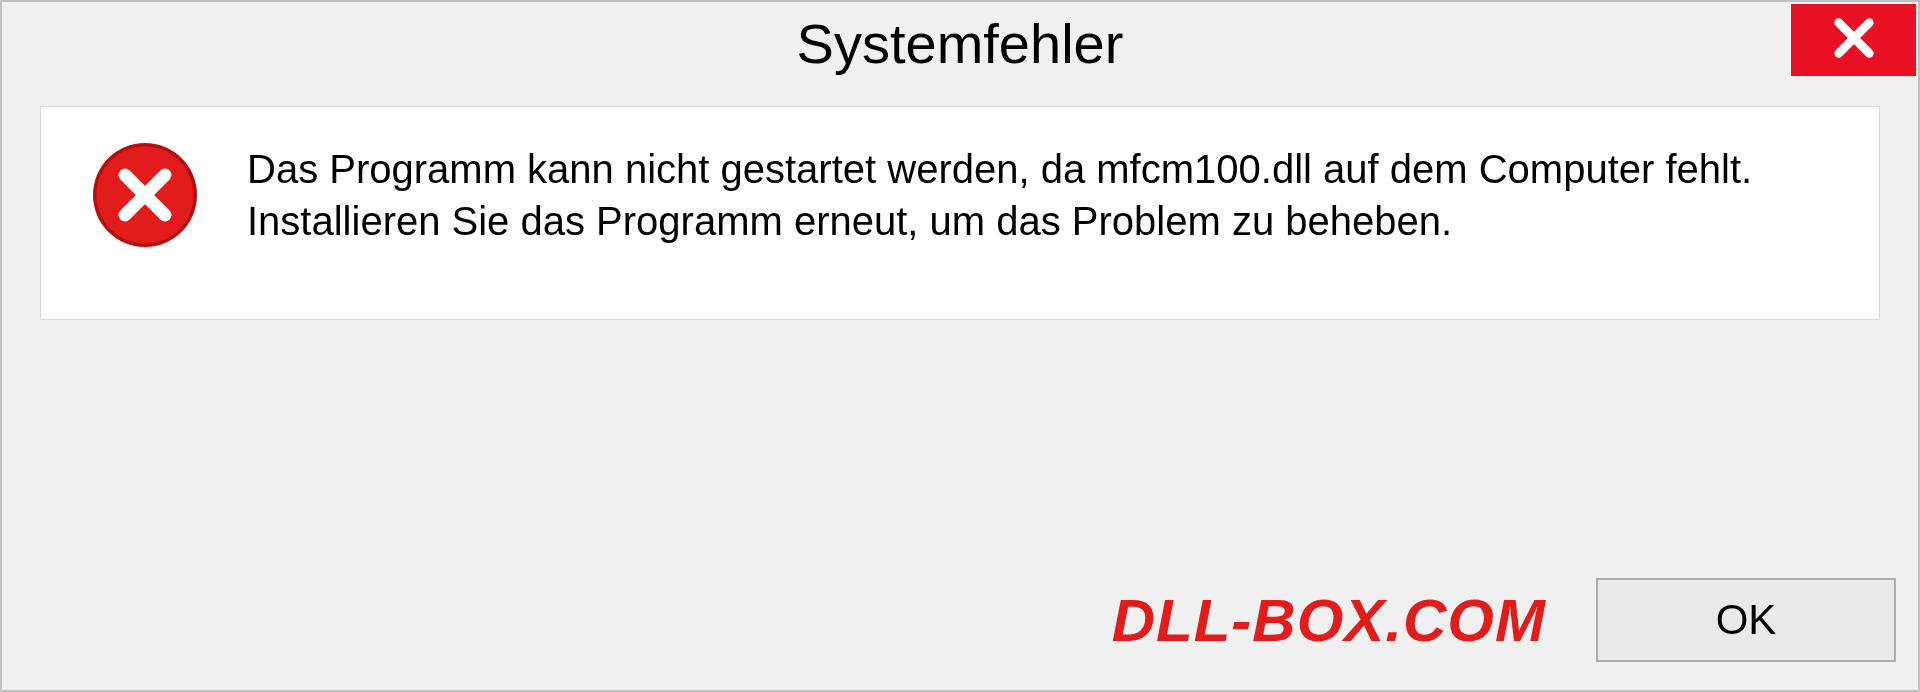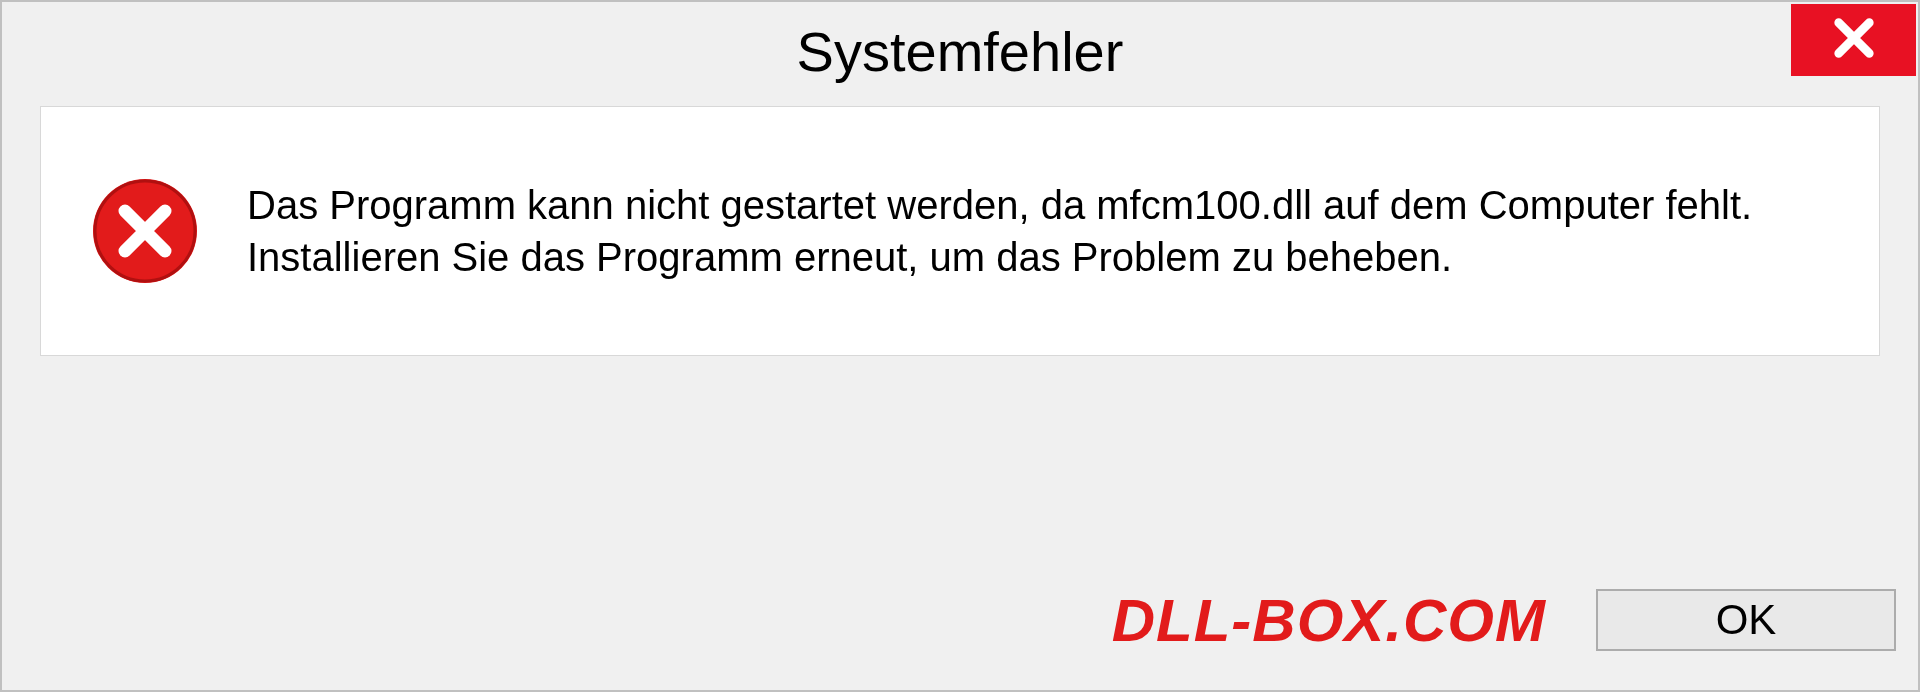--- a/index.html
+++ b/index.html
@@ -17,21 +17,21 @@
     .dialog {
       background: #f0f0f0;
       width: 100%;
       height: 100%;
       border: 2px solid #c0c0c0;
       position: relative;
     }
     .titlebar {
       height: 82px;
       display: flex;
-      align-items: flex-end;
+      align-items: center;
       justify-content: center;
       position: relative;
     }
     .title {
       font-size: 56px;
       font-weight: 400;
       color: #000;
     }
     .close-btn {
       position: absolute;
@@ -46,21 +46,21 @@
       cursor: pointer;
     }
     .close-btn svg {
       width: 46px;
       height: 46px;
     }
     .content-area {
       margin: 22px 38px 0 38px;
       background: #ffffff;
       border: 1px solid #d8d8d8;
-      padding: 70px 50px 70px 50px;
+      padding: 34px 50px 70px 50px;
       display: flex;
       align-items: center;
       gap: 48px;
     }
     .error-icon {
       width: 108px;
       height: 108px;
       flex-shrink: 0;
     }
     .error-icon svg {
@@ -88,21 +88,21 @@
       font-size: 60px;
       font-weight: 800;
       color: #e21b1b;
       font-style: italic;
       letter-spacing: 1px;
       margin-left: auto;
       margin-right: 50px;
     }
     .ok-btn {
       width: 300px;
-      height: 62px;
+      height: 84px;
       background: #e9e9e9;
       border: 2px solid #acacac;
       font-size: 42px;
       color: #000;
       display: flex;
       align-items: center;
       justify-content: center;
       cursor: pointer;
     }
   </style>

